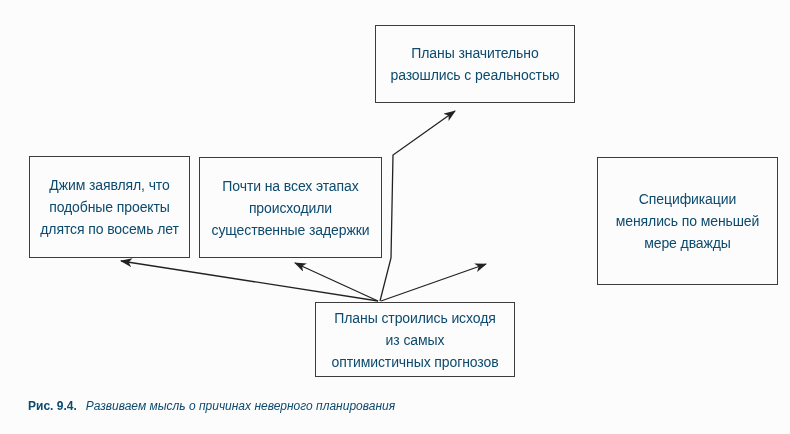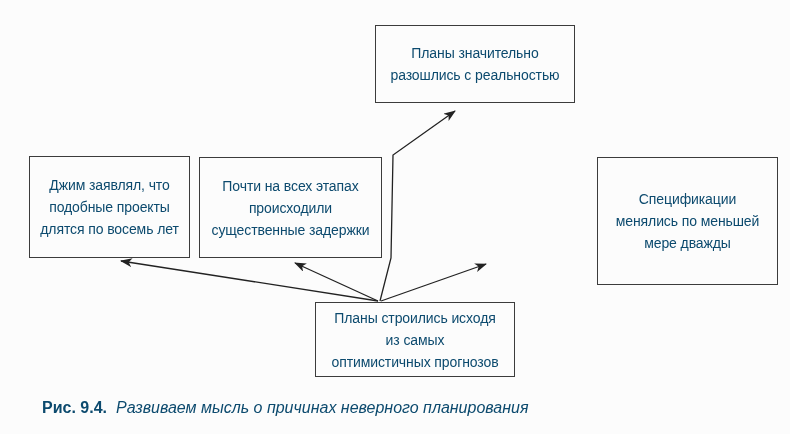--- a/index.html
+++ b/index.html
@@ -44,24 +44,24 @@
   }
   .box-top    { left: 375px; top: 25px;  width: 200px; height: 78px; }
   .box-row1   { left: 29px;  top: 156px; width: 161px; height: 102px; }
   .box-row2   { left: 199px; top: 157px; width: 183px; height: 101px; }
   .box-row3   { left: 403px; top: 156px; width: 184px; height: 103px; }
   .box-row3 span { line-height: 21px; }
   .box-row4   { left: 597px; top: 157px; width: 181px; height: 128px; }
   .box-bottom { left: 283px; top: 302px; width: 200px; height: 75px; margin-left: 32px; }
   .caption {
     position: absolute;
-    left: 42px;
+    left: 28px;
     top: 399px;
     z-index: 2;
-    font-size: 16px;
+    font-size: 12px;
     white-space: nowrap;
   }
   .cap-label {
     font-weight: bold;
     margin-right: 9px;
   }
   .cap-text {
     font-style: italic;
   }
   .arrow-line {

